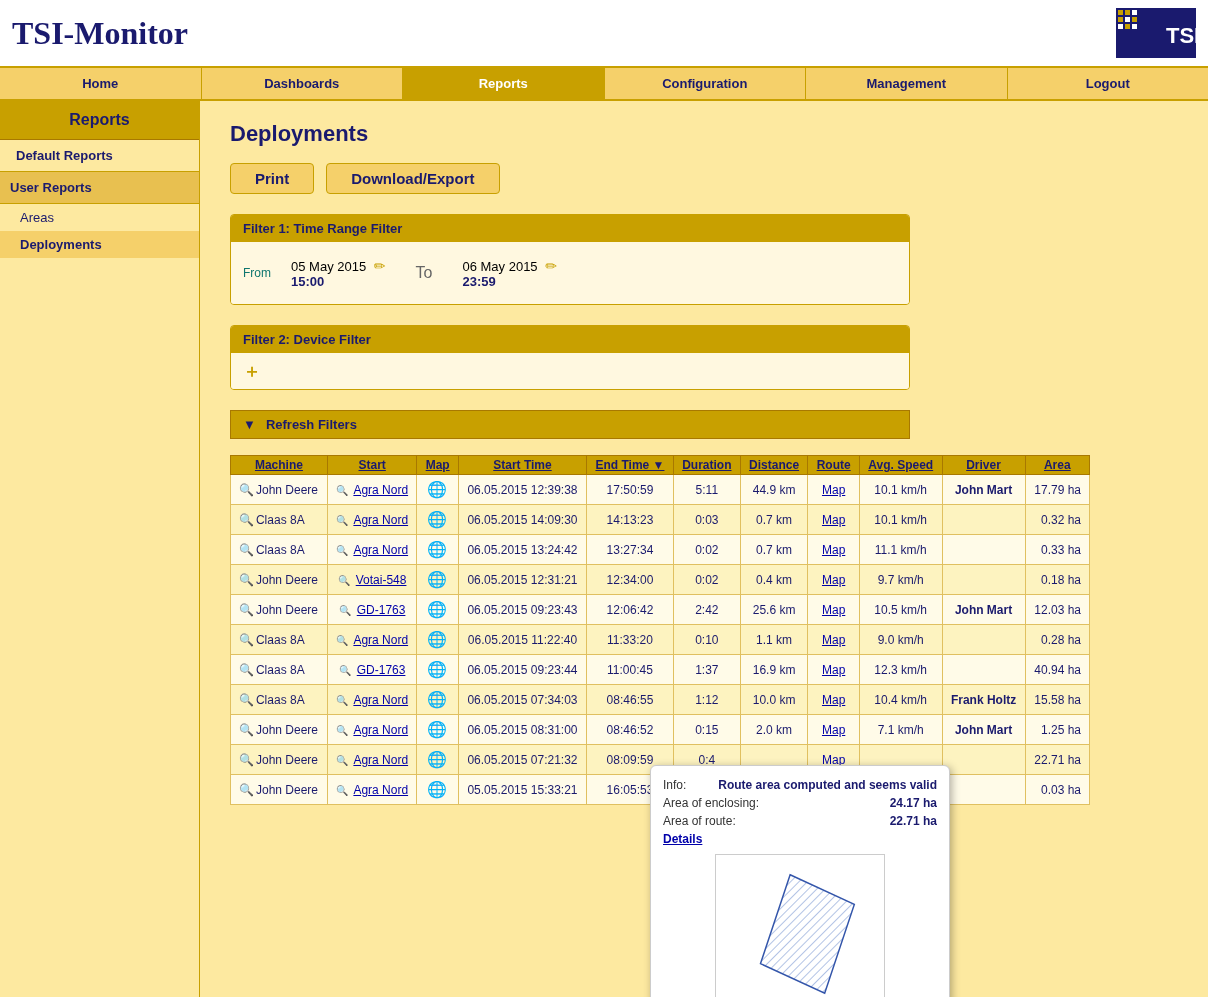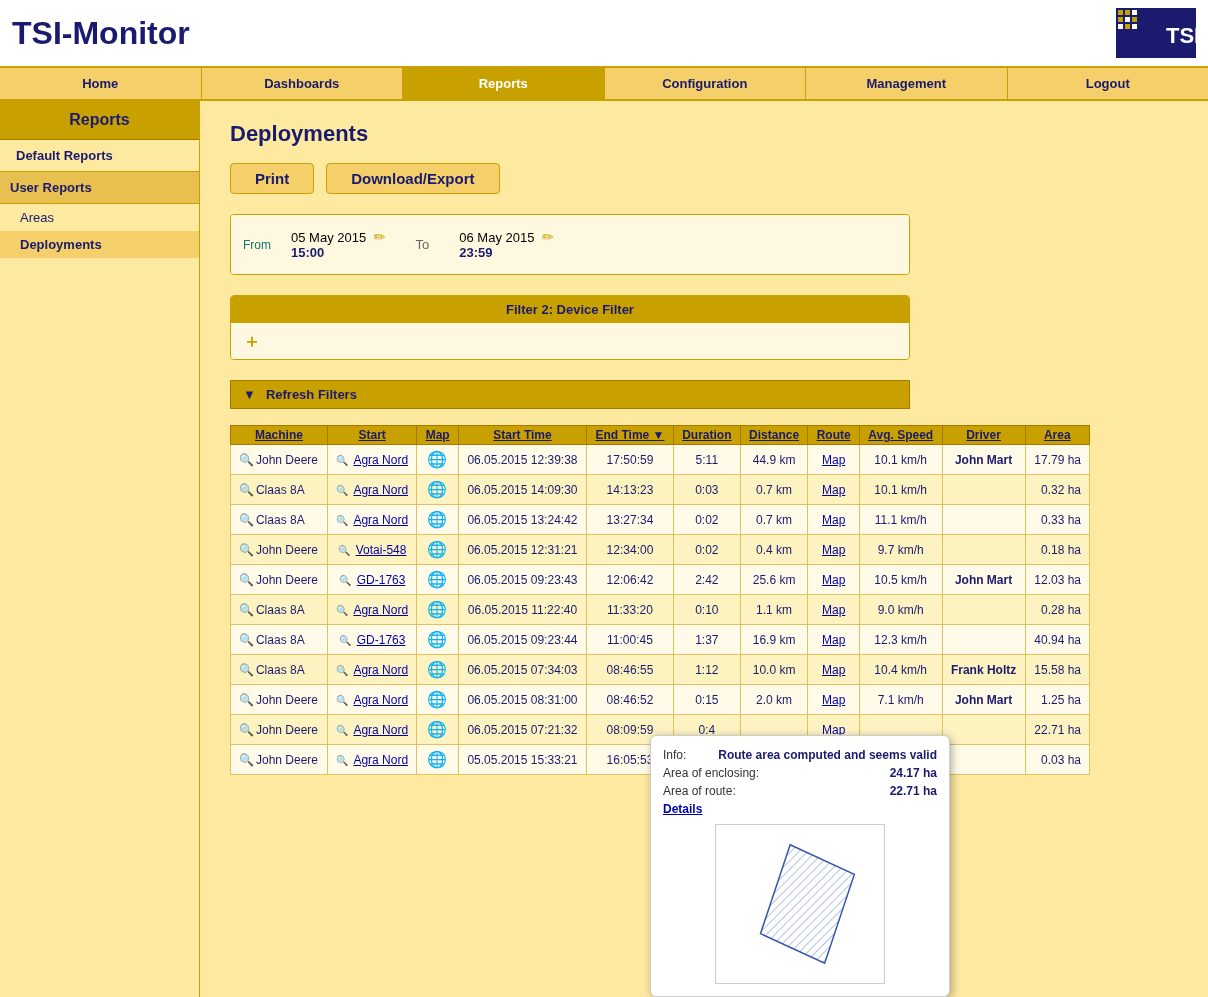--- a/index.html
+++ b/index.html
@@ -1,20 +1,20 @@
 <!DOCTYPE html>
 <html><head>
   <meta charset="utf-8">
   <style>
     * { box-sizing: border-box; margin: 0; padding: 0; }
     body { font-family: Arial, sans-serif; font-size: 13px; background: #fde9a0; min-width: 1208px; }
 
     
     .header { background: #fff; padding: 8px 12px; display: flex; align-items: center; justify-content: space-between; border-bottom: 2px solid #c8a000; }
-    .header-title { font-size: 32px; font-weight: bold; color: #1a1a6e; font-family: Liberation Sans, sans-serif; }
+    .header-title { font-size: 32px; font-weight: bold; color: #1a1a6e; font-family: Liberation Serif, serif; }
 
     
     .nav { display: flex; background: #f5d06a; border-bottom: 2px solid #c8a000; }
     .nav-item { flex: 1; text-align: center; padding: 8px 0; cursor: pointer; color: #1a1a6e; font-size: 13px; font-weight: bold; border-right: 1px solid #c8a000; text-decoration: none; display: block; }
     .nav-item:last-child { border-right: none; }
     .nav-item.active { background: #c8a000; color: #fff; }
 
     
     .layout { display: flex; min-height: 900px; }
 
@@ -36,23 +36,23 @@
 
     
     .filter-box { border: 1px solid #c8a000; border-radius: 4px; margin-bottom: 20px; overflow: hidden; max-width: 680px; }
     .filter-header { background: #c8a000; color: #1a1a6e; font-weight: bold; padding: 6px 12px; font-size: 13px; }
     .filter-body { background: #fff8e0; padding: 10px 12px; }
     .filter-row { display: flex; align-items: center; gap: 20px; }
     .filter-label { color: #0f766e; font-size: 12px; }
     .filter-date { display: flex; flex-direction: column; }
     .filter-date-val { color: #1a1a6e; font-weight: bold; font-size: 13px; }
     .filter-edit-icon { color: #c8a000; font-size: 14px; cursor: pointer; margin-left: 4px; }
-    .filter-to { color: #666; font-size: 13px; margin: 12px 10px; }
-
-    .filter2-header { background: #c8a000; color: #1a1a6e; font-weight: bold; padding: 6px 12px; font-size: 13px; text-align: center; }
+    .filter-to { color: #666; font-size: 16px; margin: 12px 10px; }
+
+    .filter2-header { background: #c8a000; color: #1a1a6e; font-weight: bold; padding: 6px 12px; font-size: 13px; }
     .filter2-body { background: #fff8e0; display: flex; align-items: center; padding: 6px 12px; }
     .filter2-text { flex: 1; color: #888; font-size: 13px; }
     .filter2-add { color: #c8a000; font-size: 18px; cursor: pointer; font-weight: bold; }
 
     .refresh-bar { background: #c8a000; color: #1a1a6e; font-weight: bold; padding: 6px 12px; font-size: 13px; display: flex; align-items: center; max-width: 680px; border: 1px solid #a87800; cursor: pointer; }
     .refresh-arrow { margin-right: 10px; }
 
     
     .table-wrapper { margin-top: 16px; overflow: visible; position: relative; }
     table { border-collapse: collapse; width: 100%; max-width: 860px; background: #fffbe8; }
@@ -131,20 +131,21 @@
 
   <main class="main">
     <h1 class="page-title">Deployments</h1>
 
     <div class="btn-row">
       <button class="btn">Print</button>
       <button class="btn">Download/Export</button>
     </div>
 
     <div class="filter-box">
+      <div class="filter-header">Filter 1: Time Range Filter</div>
       <div class="filter-body">
         <div class="filter-row">
           <span class="filter-label">From</span>
           <div class="filter-date">
             <span>
               <span>05 May 2015</span>
               <span class="filter-edit-icon">✏</span>
             </span>
             <span class="filter-date-val">15:00</span>
           </div>

